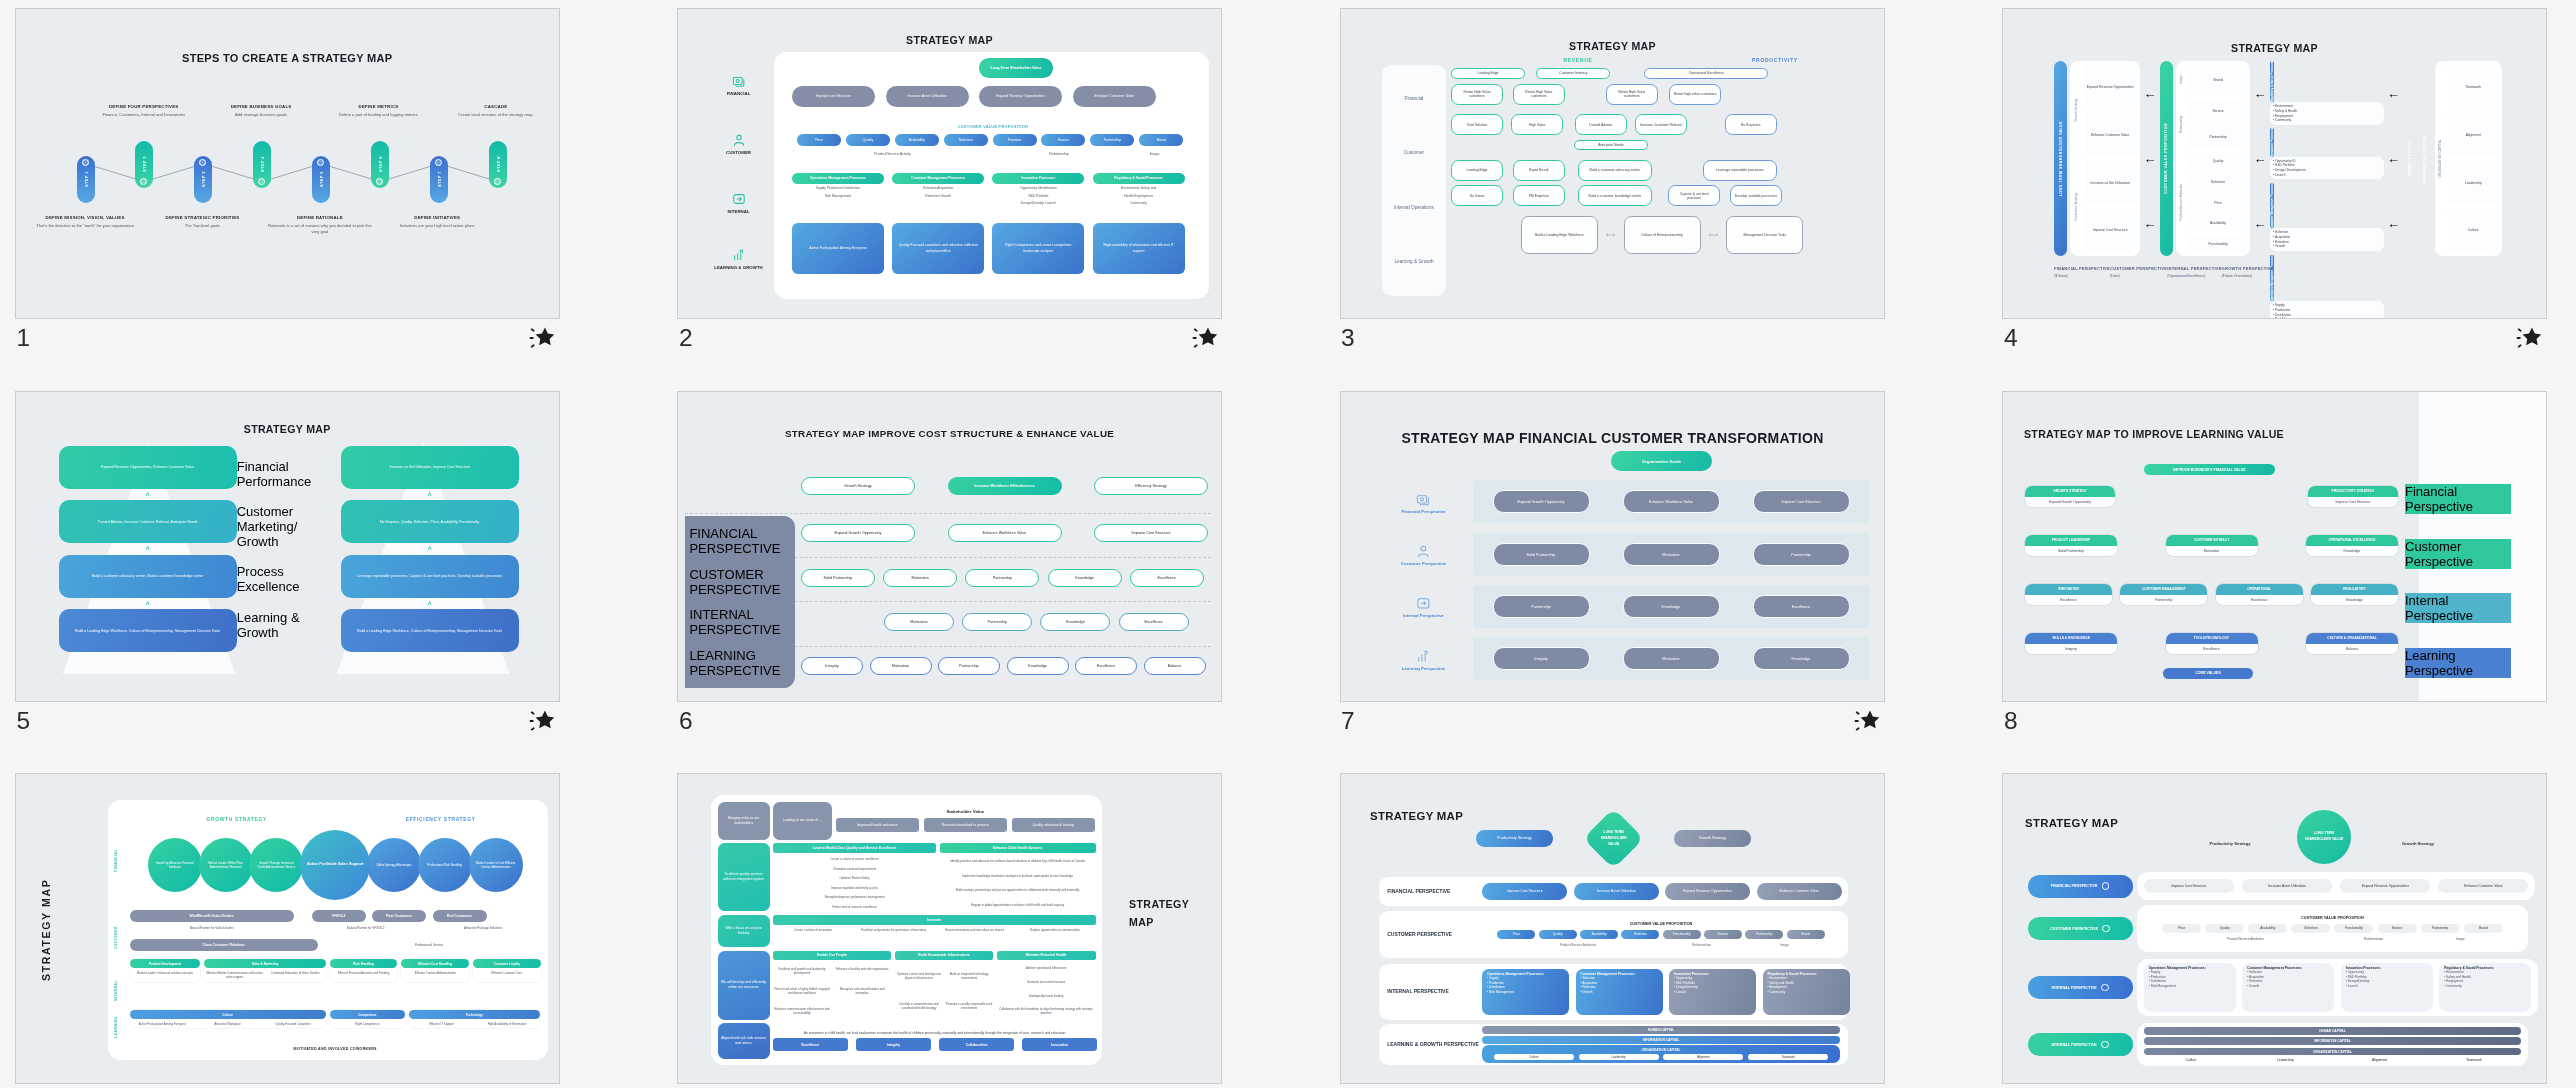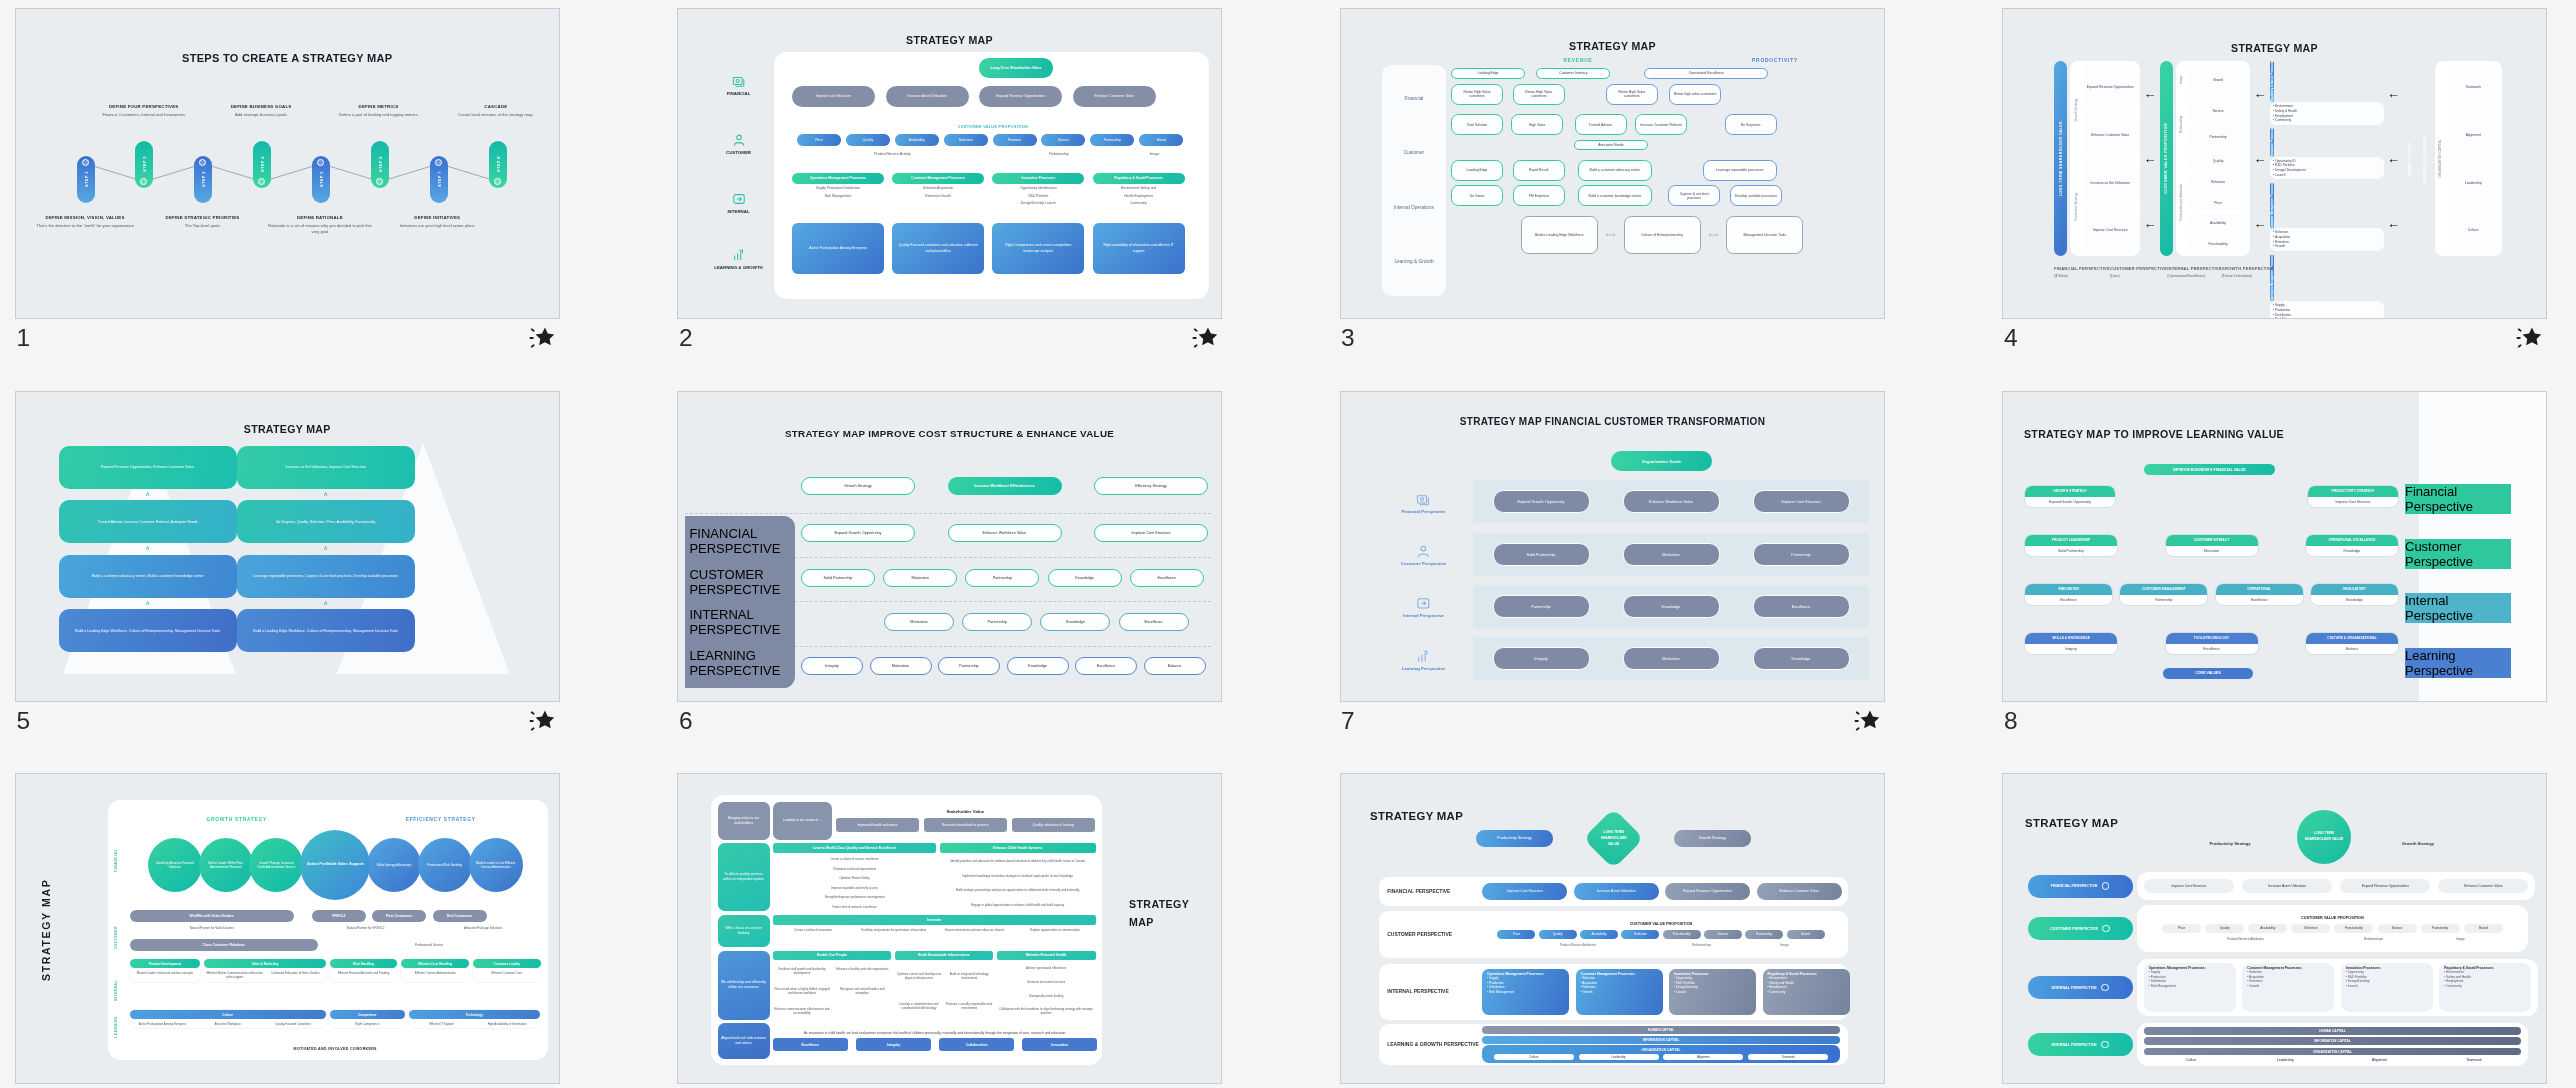--- a/index.html
+++ b/index.html
@@ -153,21 +153,21 @@
   .s6-fin{left:123px;top:132px;width:407px;justify-content:space-between}
   .s6-fin .op{width:114px}
   .s6-cus{left:123px;top:177px;width:407px;gap:8.2px}
   .s6-cus .op{width:74px}
   .s6-int{left:206px;top:221px;gap:8.2px}
   .s6-int .op{width:70px;border-color:#58a8c8}
   .s6-lrn{left:123px;top:265px;width:407px;gap:6.5px}
   .s6-lrn .op{width:62px;border-color:#5b86d0}
 
   
-  .s7 .stitle{top:24px;font-size:10px}
+  .s7 .stitle{top:38px;font-size:14px}
   .s7-goal{position:absolute;left:270px;top:59px;width:101px;height:20.4px;border-radius:10.6px;color:#fff;
            font-size:4.3px;font-weight:bold;display:flex;align-items:center;justify-content:center}
   .s7-side{position:absolute;left:43px;width:79px;text-align:center}
   .s7-side svg{display:block;margin:0 auto 2.5px}
   .s7-side .lbl{font-size:4.3px;font-weight:bold;color:#4a86d4}
   .s7-p0{top:100px}.s7-p1{top:152px}.s7-p2{top:204px}.s7-p3{top:257px}
   .s7-band{position:absolute;left:132px;width:396px;height:43px;background:#dce7ee;border-radius:3.3px;
            display:flex;align-items:center;justify-content:center;gap:33px}
   .s7-b0{top:88px}.s7-b1{top:141px}.s7-b2{top:193px}.s7-b3{top:245px}
   .s7-band .item{width:95px;height:21px;border-radius:10.6px;background:#7f8aa5;border:0.8px solid #fff;color:#fff;
@@ -727,20 +727,26 @@
   <div class="stitle">STRATEGY MAP</div>
   <div class="tri s5-t1"></div>
   <div class="tri s5-t2"></div>
   <div class="s5-wrap">
     <div class="s5-col">
         <div class="bx r0">Expand Revenue Opportunities, Enhance Customer Value</div>
         <div class="bx r1">Trusted Advisor, Increase Customer Referral, Anticipate Needs</div>
         <div class="bx r2">Build a customer advocacy center, Build a customer knowledge center</div>
         <div class="bx r3">Build a Leading Edge Workforce, Culture of Entrepreneurship, Management Decision Tools</div>
       </div>
+    <div class="s5-mid">
+        <div>Financial Performance</div>
+        <div>Customer Marketing/ Growth</div>
+        <div>Process Excellence</div>
+        <div>Learning &amp; Growth</div>
+      </div>
     <div class="s5-col">
         <div class="bx r0">Increase as Set Utilization, Improve Cost Structure</div>
         <div class="bx r1">No Surprise, Quality, Selection, Price, Availability, Functionality</div>
         <div class="bx r2">Leverage repeatable processes, Capture &amp; use best practices, Develop scalable processes</div>
         <div class="bx r3">Build a Leading Edge Workforce, Culture of Entrepreneurship, Management Decision Tools</div>
       </div>
   </div>
 </div>
 
 <div class="card col1 row1 s6">

